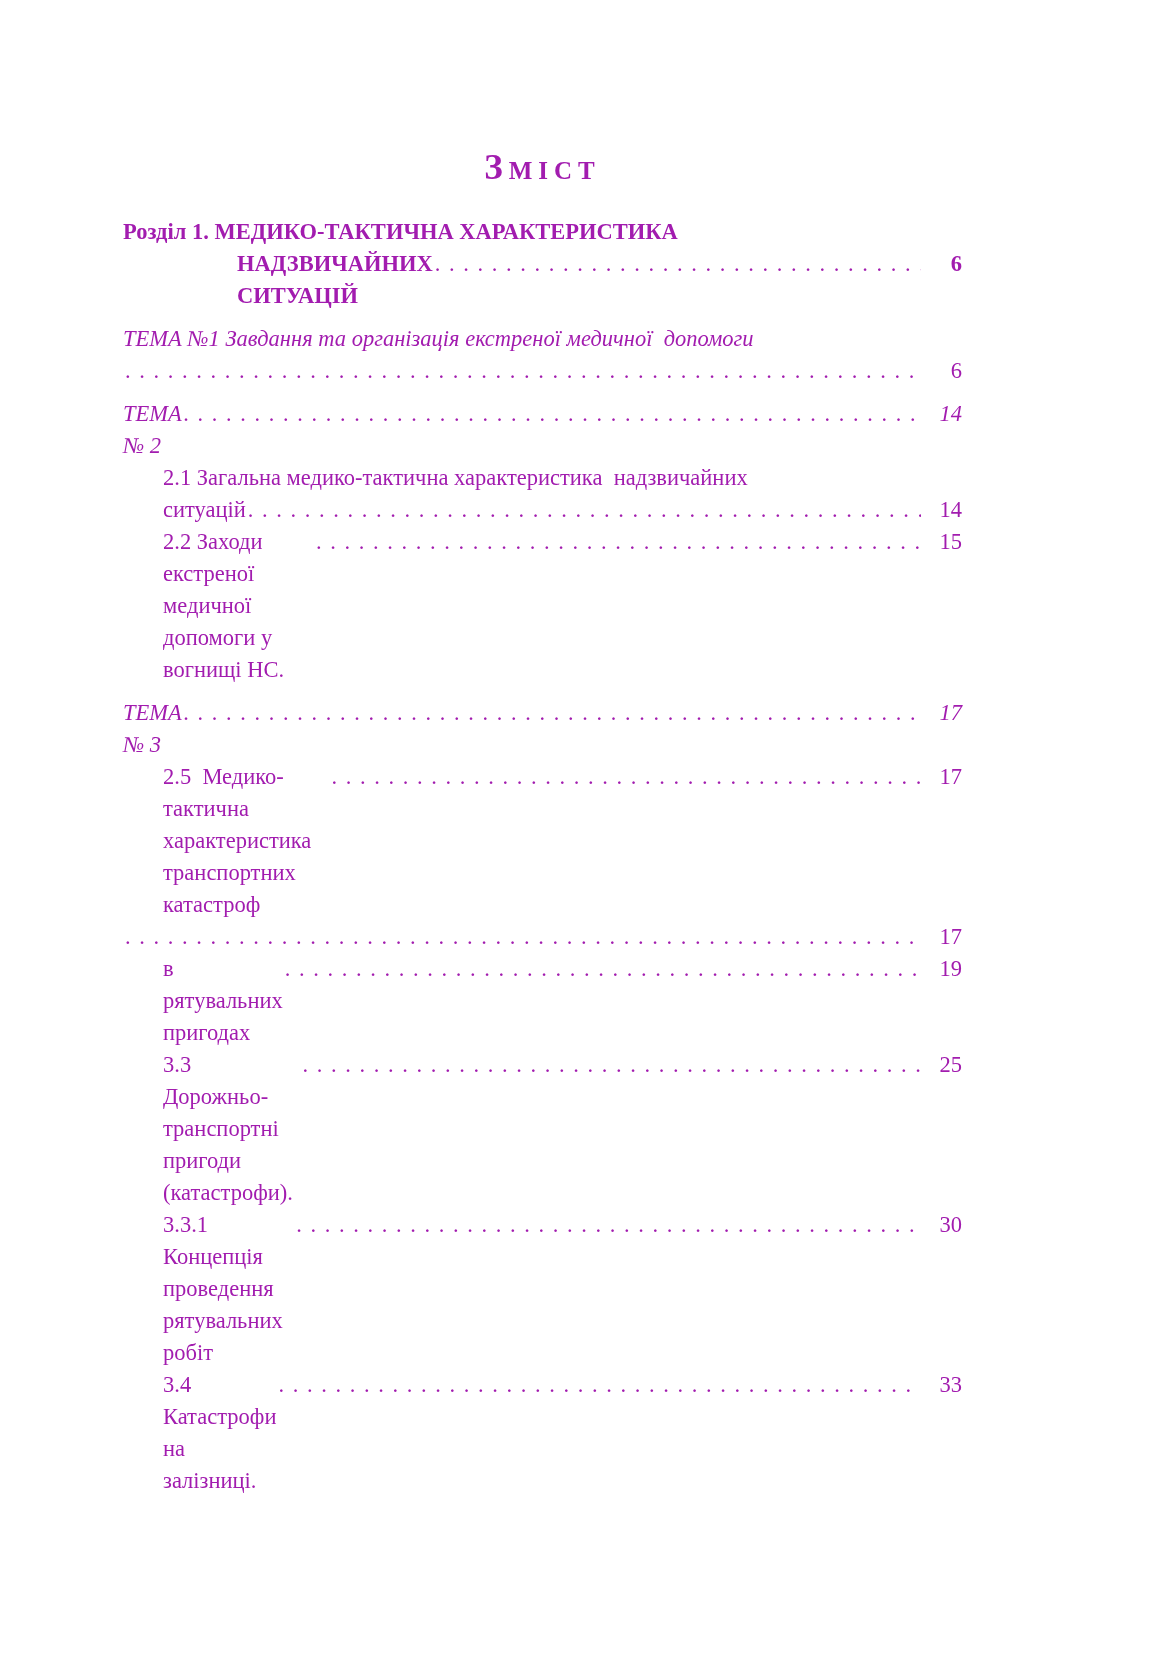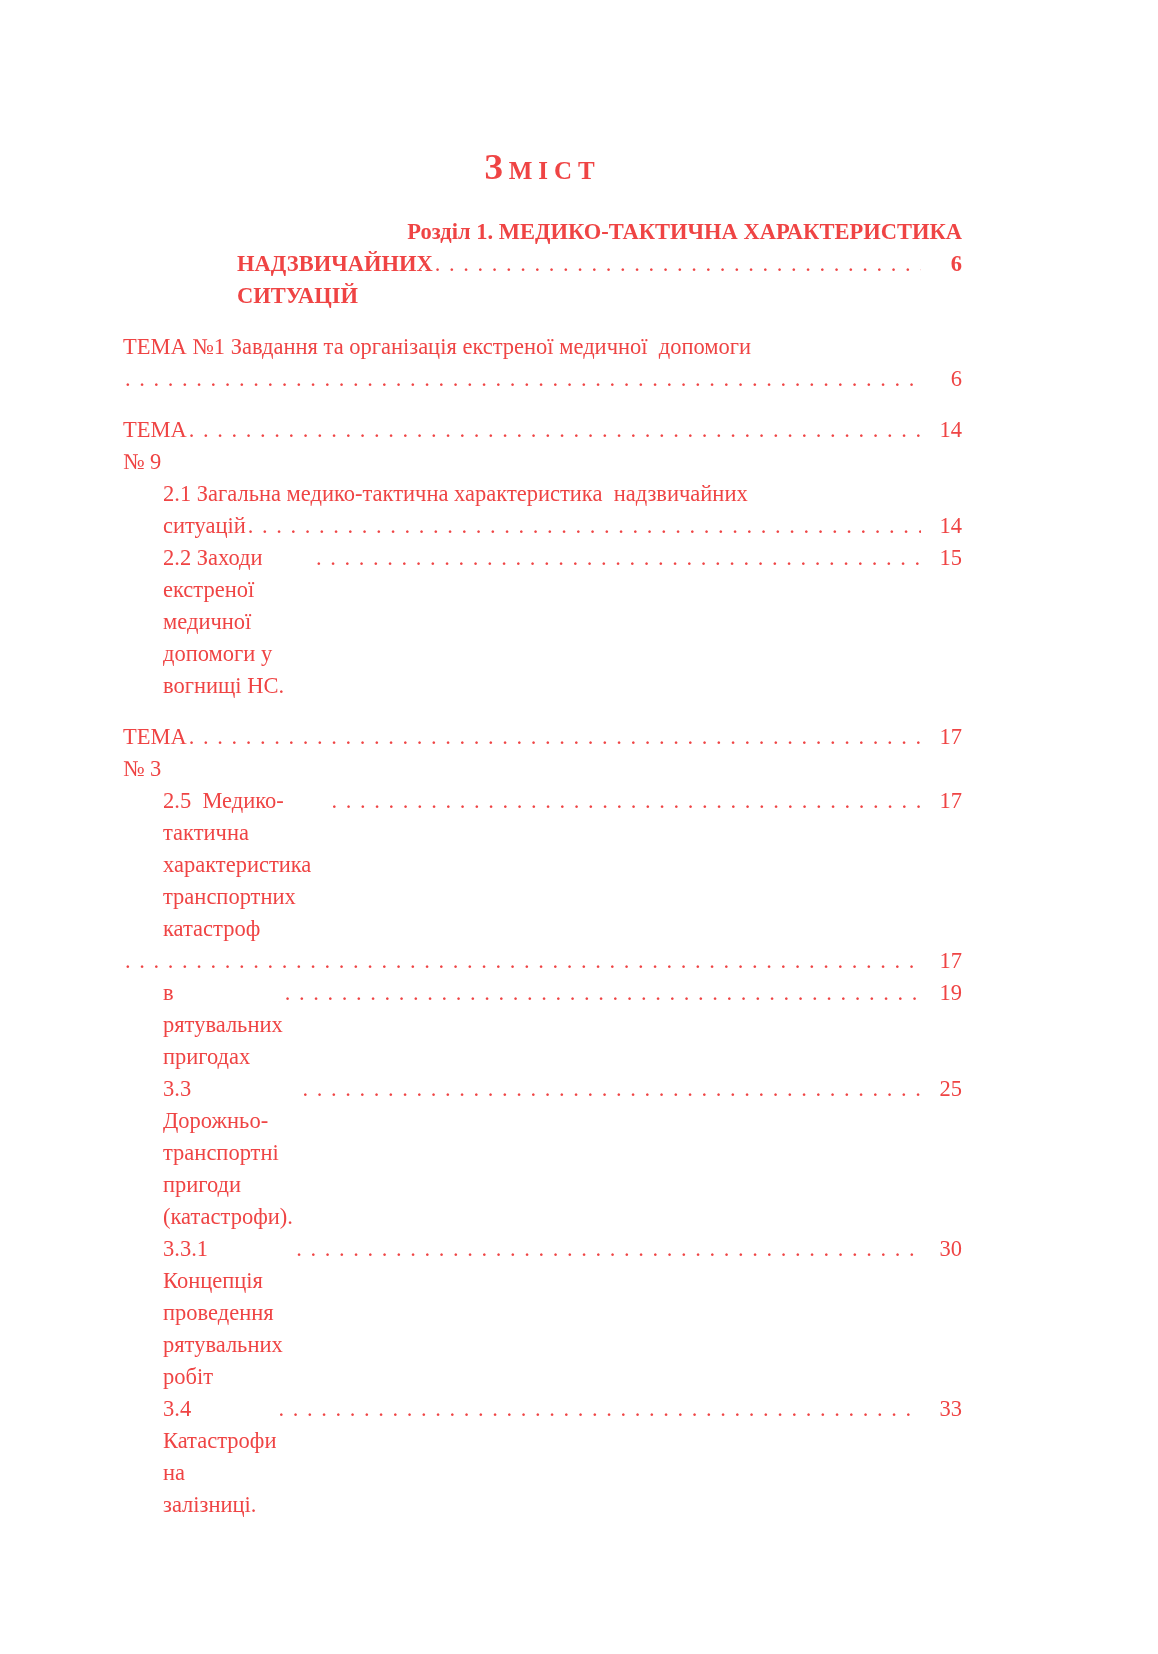--- a/index.html
+++ b/index.html
@@ -5,21 +5,21 @@
   html, body {
     margin: 0;
     padding: 0;
     background: #ffffff;
   }
   .page {
     position: relative;
     width: 1158px;
     height: 1654px;
     background: #ffffff;
-    color: #ef4444;
+    color: #a21caf;
     font-family: "Liberation Serif", serif;
     box-sizing: border-box;
     padding: 148px 196px 0 123px;
     overflow: hidden;
   }
   .toc-title {
     font-size: 25px;
     font-weight: bold;
     text-align: center;
     text-transform: uppercase;
@@ -31,22 +31,22 @@
   }
   .toc {
     width: 100%;
   }
   .row {
     display: flex;
     align-items: baseline;
     font-size: 22.5px;
     line-height: 32px;
   }
-  .row.gap { margin-top: 19px; }
-  .row.bold { font-weight: bold; justify-content: flex-end; }
+  .row.gap { margin-top: 11px; font-style: italic; }
+  .row.bold { font-weight: bold; }
   .row.bold .dots { font-weight: normal; }
   .row.indent-1 .entry-text { padding-left: 40px; }
   .row.indent-2 .entry-text { padding-left: 114px; font-family: Liberation Serif, serif; }
   .entry-text { white-space: pre-wrap; }
   .dots {
     flex: 1 1 auto;
     overflow: hidden;
     white-space: nowrap;
     letter-spacing: 1.5px;
     padding-left: 2px;
@@ -74,21 +74,21 @@
   </div>
       <div class="row indent-0 gap">
     <span class="entry-text">ТЕМА №1 Завдання та організація екстреної медичної  допомоги</span>
 
   </div>
       <div class="row indent-0">
     <span class="dots"> . . . . . . . . . . . . . . . . . . . . . . . . . . . . . . . . . . . . . . . . . . . . . . . . . . . . . . . . . . . . . . . . . . . . . . . . . . . . . . . . . . . . . . . . . . . . . . . . . . . . . . . . . . . . . . . . . . . . . . . . . . . . . . . . . . . . . . . . . . . . . . . . . . . . . .</span>
     <span class="page-num">6</span>
   </div>
       <div class="row indent-0 gap">
-    <span class="entry-text">ТЕМА № 9</span>
+    <span class="entry-text">ТЕМА № 2</span>
     <span class="dots"> . . . . . . . . . . . . . . . . . . . . . . . . . . . . . . . . . . . . . . . . . . . . . . . . . . . . . . . . . . . . . . . . . . . . . . . . . . . . . . . . . . . . . . . . . . . . . . . . . . . . . . . . . . . . . . . . . . . . . . . . . . . . . . . . . . . . . . . . . . . . . . . . . . . . . .</span>
     <span class="page-num">14</span>
   </div>
       <div class="row indent-1">
     <span class="entry-text">2.1 Загальна медико-тактична характеристика  надзвичайних</span>
 
   </div>
       <div class="row indent-1">
     <span class="entry-text">ситуацій</span>
     <span class="dots"> . . . . . . . . . . . . . . . . . . . . . . . . . . . . . . . . . . . . . . . . . . . . . . . . . . . . . . . . . . . . . . . . . . . . . . . . . . . . . . . . . . . . . . . . . . . . . . . . . . . . . . . . . . . . . . . . . . . . . . . . . . . . . . . . . . . . . . . . . . . . . . . . . . . . . .</span>

